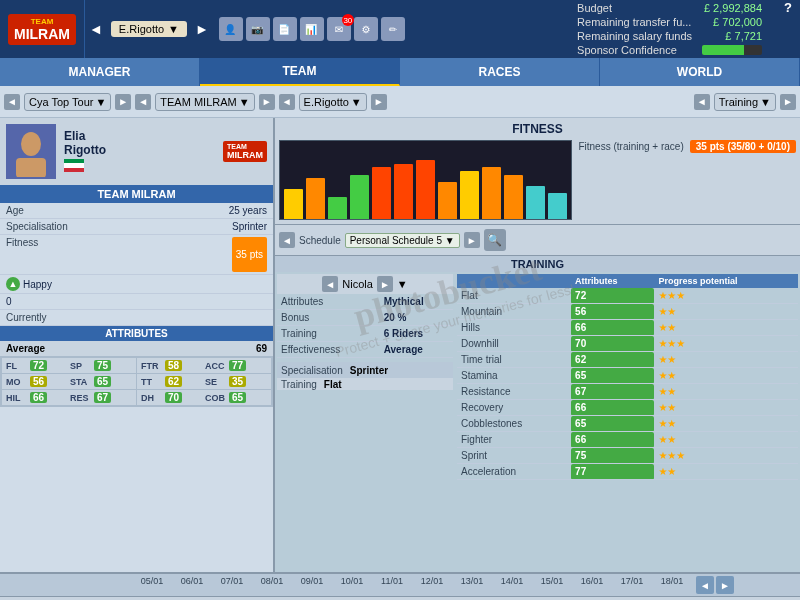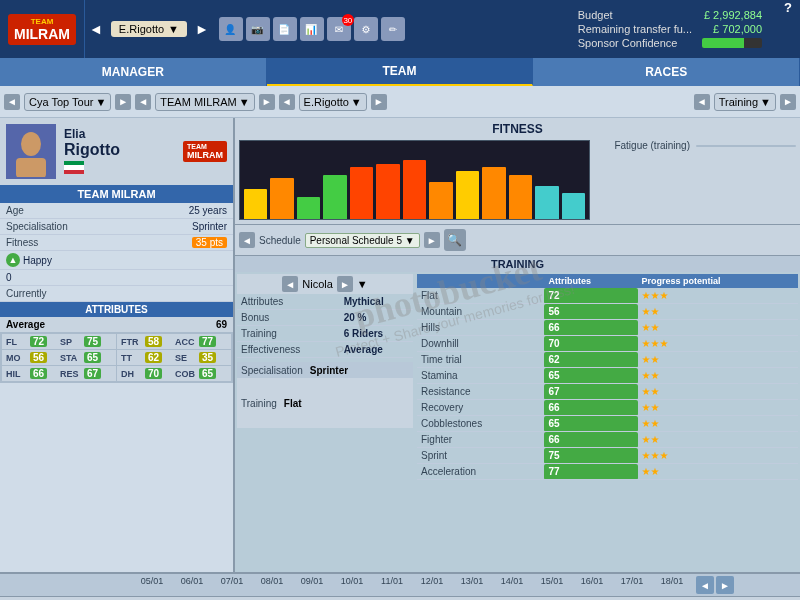--- a/index.html
+++ b/index.html
@@ -35,34 +35,34 @@
 
     
     #content { display: flex; height: calc(600px - 58px - 28px - 60px); background: #b8ccd8; }
 
     
     #sub-nav { display: flex; align-items: center; background: #d0dce8; height: 32px; padding: 0 4px; gap: 4px; border-bottom: 1px solid #aabbcc; }
     .sub-nav-group { display: flex; align-items: center; background: #c8d4e0; border: 1px solid #8899aa; border-radius: 3px; padding: 2px 4px; gap: 2px; }
     .nav-arrow-btn { background: #8899aa; color: white; border: none; width: 16px; height: 16px; cursor: pointer; display: flex; align-items: center; justify-content: center; font-size: 10px; border-radius: 2px; }
 
     
-    #left-panel { width: 235px; background: #d0dce8; border-right: 2px solid #8899aa; flex-shrink: 0; overflow: hidden; }
+    #left-panel { width: 275px; background: #d0dce8; border-right: 2px solid #8899aa; flex-shrink: 0; overflow: hidden; }
     #player-header { display: flex; align-items: center; background: #c8d4e0; padding: 6px; gap: 8px; border-bottom: 1px solid #aabb cc; }
     #player-photo { width: 50px; height: 55px; background: #8899aa; border: 2px solid #5566aa; flex-shrink: 0; overflow: hidden; display: flex; align-items: center; justify-content: center; }
     #player-info { flex: 1; }
     #player-name { font-weight: bold; font-size: 12px; color: #112244; }
     #player-flag { display: inline-block; width: 20px; height: 13px; background: linear-gradient(to bottom, #009246 33%, white 33%, white 66%, #ce2b37 66%); margin-top: 2px; }
     #team-logo-small { background: #cc2200; color: white; font-weight: bold; font-size: 9px; padding: 2px 4px; border-radius: 2px; }
     #team-name-header { text-align: center; background: #3366aa; color: white; font-weight: bold; padding: 3px; font-size: 11px; }
 
     
     .stat-row { display: flex; padding: 2px 6px; border-bottom: 1px solid #c0ccdd; }
     .stat-label { flex: 1; color: #334455; font-size: 10px; }
     .stat-value { color: #112244; font-size: 10px; text-align: right; }
-    .stat-value.orange { background: #ff8800; color: white; padding: 0 4px; border-radius: 2px; }
+    .stat-value.orange { background: #ff8800; color: white; padding: 12px 4px; border-radius: 2px; }
     .stat-value.happy { display: flex; align-items: center; gap: 3px; }
     .happy-icon { width: 14px; height: 14px; background: #44aa44; border-radius: 50%; display: flex; align-items: center; justify-content: center; color: white; font-size: 9px; }
 
     
     #attributes-header { text-align: center; background: #3366aa; color: white; font-weight: bold; padding: 2px; font-size: 10px; text-transform: uppercase; }
     #attr-avg { display: flex; justify-content: space-between; padding: 2px 6px; background: #c8d4e0; font-size: 10px; font-weight: bold; }
     .attr-grid { display: grid; grid-template-columns: 1fr 1fr; gap: 1px; padding: 2px; background: #aabbcc; }
     .attr-group { display: flex; gap: 2px; background: #c8d4e0; padding: 2px 4px; }
     .attr-item { display: flex; align-items: center; gap: 2px; flex: 1; }
     .attr-code { font-size: 9px; color: #334466; font-weight: bold; width: 22px; }
@@ -156,39 +156,44 @@
       <tbody>
           <tr>
         <td class="label">Budget</td>
         <td class="val">£ 2,992,884</td>
       </tr>
       <tr>
         <td class="label">Remaining transfer fu...</td>
         <td class="val">£ 702,000</td>
       </tr>
       <tr>
+        <td class="label">Remaining salary funds</td>
+        <td class="val">£ 7,721</td>
+      </tr>
+      <tr>
         <td class="label">Sponsor Confidence</td>
         <td>
           <div id="sponsor-bar-container">
             <div id="sponsor-bar">
                   <div id="sponsor-bar-fill"></div>
                 </div>
           </div>
         </td>
       </tr>
     </tbody>
       </table>
   </div>
   <div id="help-btn">?</div>
 </div>
 
 <div id="main-nav">
   <div class="main-tab">MANAGER</div>
   <div class="main-tab active">TEAM</div>
   <div class="main-tab">RACES</div>
+  <div class="main-tab">WORLD</div>
 </div>
 
 <div id="sub-nav">
   <button class="nav-arrow-btn">◄</button>
   <div class="sub-nav-group">
     <span>Cya Top Tour</span>
     <span>▼</span>
   </div>
   <button class="nav-arrow-btn">►</button>
 
@@ -221,21 +226,21 @@
     <div id="player-header">
       <div id="player-photo">
         <svg width="46" height="51" viewBox="0 0 46 51">
           <rect width="46" height="51" fill="#5566aa"></rect>
           <ellipse cx="23" cy="18" rx="10" ry="12" fill="#cc9966"></ellipse>
           <rect x="8" y="32" width="30" height="20" rx="4" fill="#cc9966"></rect>
         </svg>
       </div>
       <div id="player-info">
         <div id="player-name">Elia</div>
-        <div style="font-weight:bold;font-size:16px;color:#112244;">Rigotto</div>
+        <div style="font-weight:bold;font-size:12px;color:#112244;">Rigotto</div>
         <div id="player-flag"></div>
       </div>
       <div style="display:flex;flex-direction:column;align-items:center;gap:2px;">
         <div id="team-logo-small">
           <div style="font-size:7px;">TEAM</div>
           <div>MILRAM</div>
         </div>
       </div>
     </div>
 
@@ -355,22 +360,22 @@
               <div class="chart-bar" style="height: 50%; background: rgb(255, 136, 0);"></div>
               <div class="chart-bar" style="height: 65%; background: rgb(255, 204, 0);"></div>
               <div class="chart-bar" style="height: 70%; background: rgb(255, 136, 0);"></div>
               <div class="chart-bar" style="height: 60%; background: rgb(255, 136, 0);"></div>
               <div class="chart-bar" style="height: 45%; background: rgb(68, 204, 204);"></div>
               <div class="chart-bar" style="height: 35%; background: rgb(68, 204, 204);"></div>
             </div>
         </div>
         <div id="fitness-stats">
           <div class="fitness-stat-row">
-            <span class="fitness-stat-label">Fatigue (training)</span>
-            <span class="fitness-stat-val gray"></span>
+            <span class="fitness-stat-label">Fitness (training + race)</span>
+            <span class="fitness-stat-val">35 pts (35/80 + 0/10)</span>
           </div>
         </div>
       </div>
     </div>
 
     <div id="schedule-row">
       <button class="nav-arrow-btn">◄</button>
       <span id="schedule-label">Schedule</span>
       <div id="schedule-select">
         <span>Personal Schedule 5</span> <span>▼</span>
@@ -407,21 +412,21 @@
             <tr>
               <td>Effectiveness</td>
               <td>Average</td>
             </tr>
           </tbody>
             </table>
           <div style="margin-top:4px;padding:2px 4px;background:#b8c8d8;">
             <span style="font-size:10px;color:#334455;">Specialisation</span>
             <span style="font-size:10px;font-weight:bold;margin-left:4px;">Sprinter</span>
           </div>
-          <div style="padding:19px 4px;background:#c8d4e0;">
+          <div style="padding:0 4px;background:#c8d4e0;">
             <span style="font-size:10px;color:#334455;">Training</span>
             <span style="font-size:10px;font-weight:bold;margin-left:4px;">Flat</span>
           </div>
         </div>
 
         <div id="attributes-col">
           <table class="attr-table">
             <thead>
               <tr>
                 <th></th>

